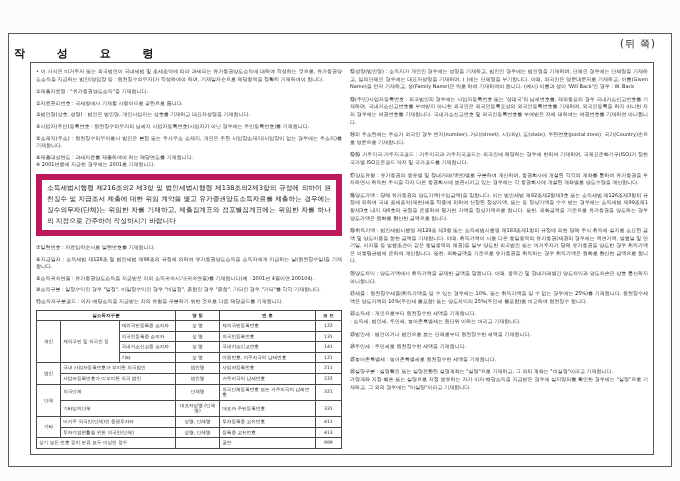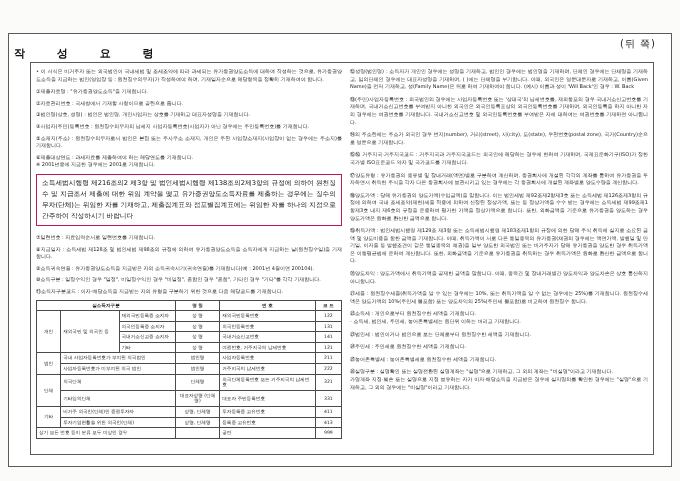--- a/index.html
+++ b/index.html
@@ -25,21 +25,21 @@
   }
   .col{position:absolute;top:5px;}
   .col-left{left:5px;width:306px;}
   .col-right{left:319px;width:298px;}
   .p{
     font-size:5px;line-height:7.6px;margin:0 0 5px 0;
     white-space:pre-line;text-align:justify;color:#1e1e1e;
   }
   .p.tight{margin-bottom:4px;}
   .notice-box{
-    border:1px solid #be185d;padding:3px 5px;margin:5px 0 8px 0;
+    border:6px solid #be185d;padding:3px 5px;margin:5px 0 8px 0;
     font-size:6.7px;line-height:11px;text-align:justify;color:#111;
   }
   table.code-table{
     width:100%;border-collapse:collapse;table-layout:fixed;
     font-size:4.6px;line-height:5.6px;color:#1e1e1e;margin-top:2px;
   }
   table.code-table td{
     border:0.5px solid #4a4a4a;padding:2px 2px;vertical-align:middle;
     overflow:hidden;
   }

